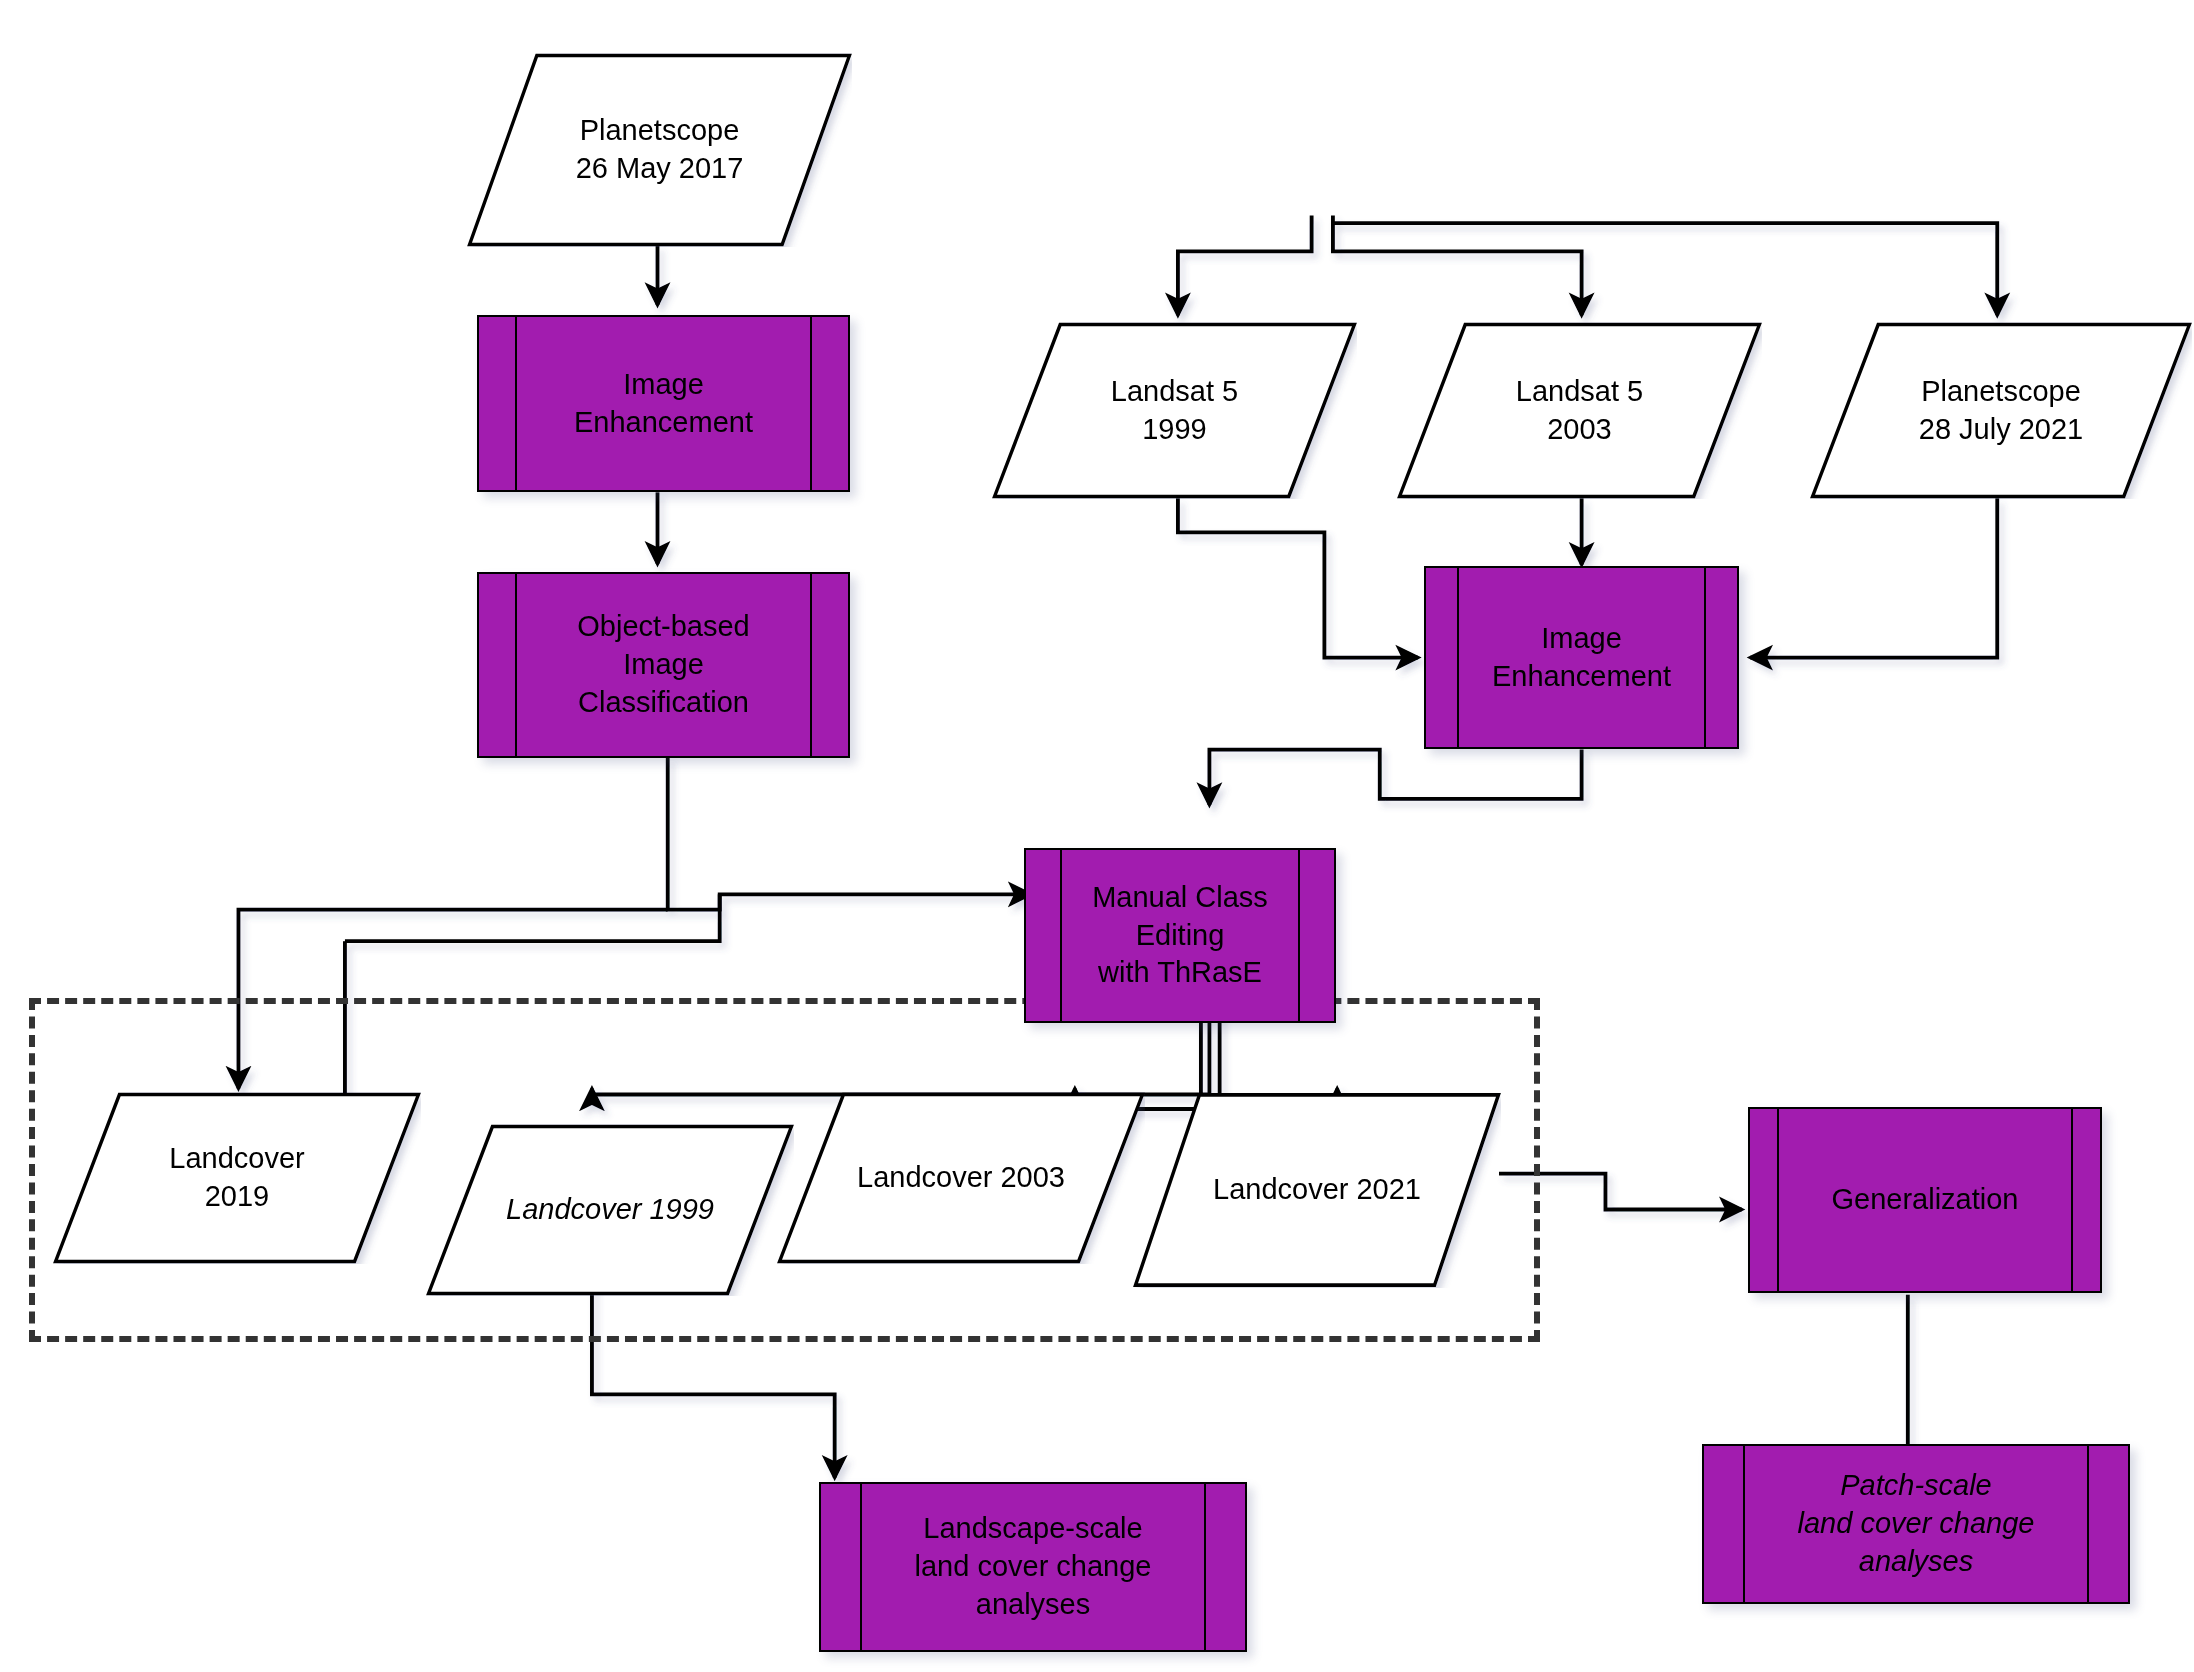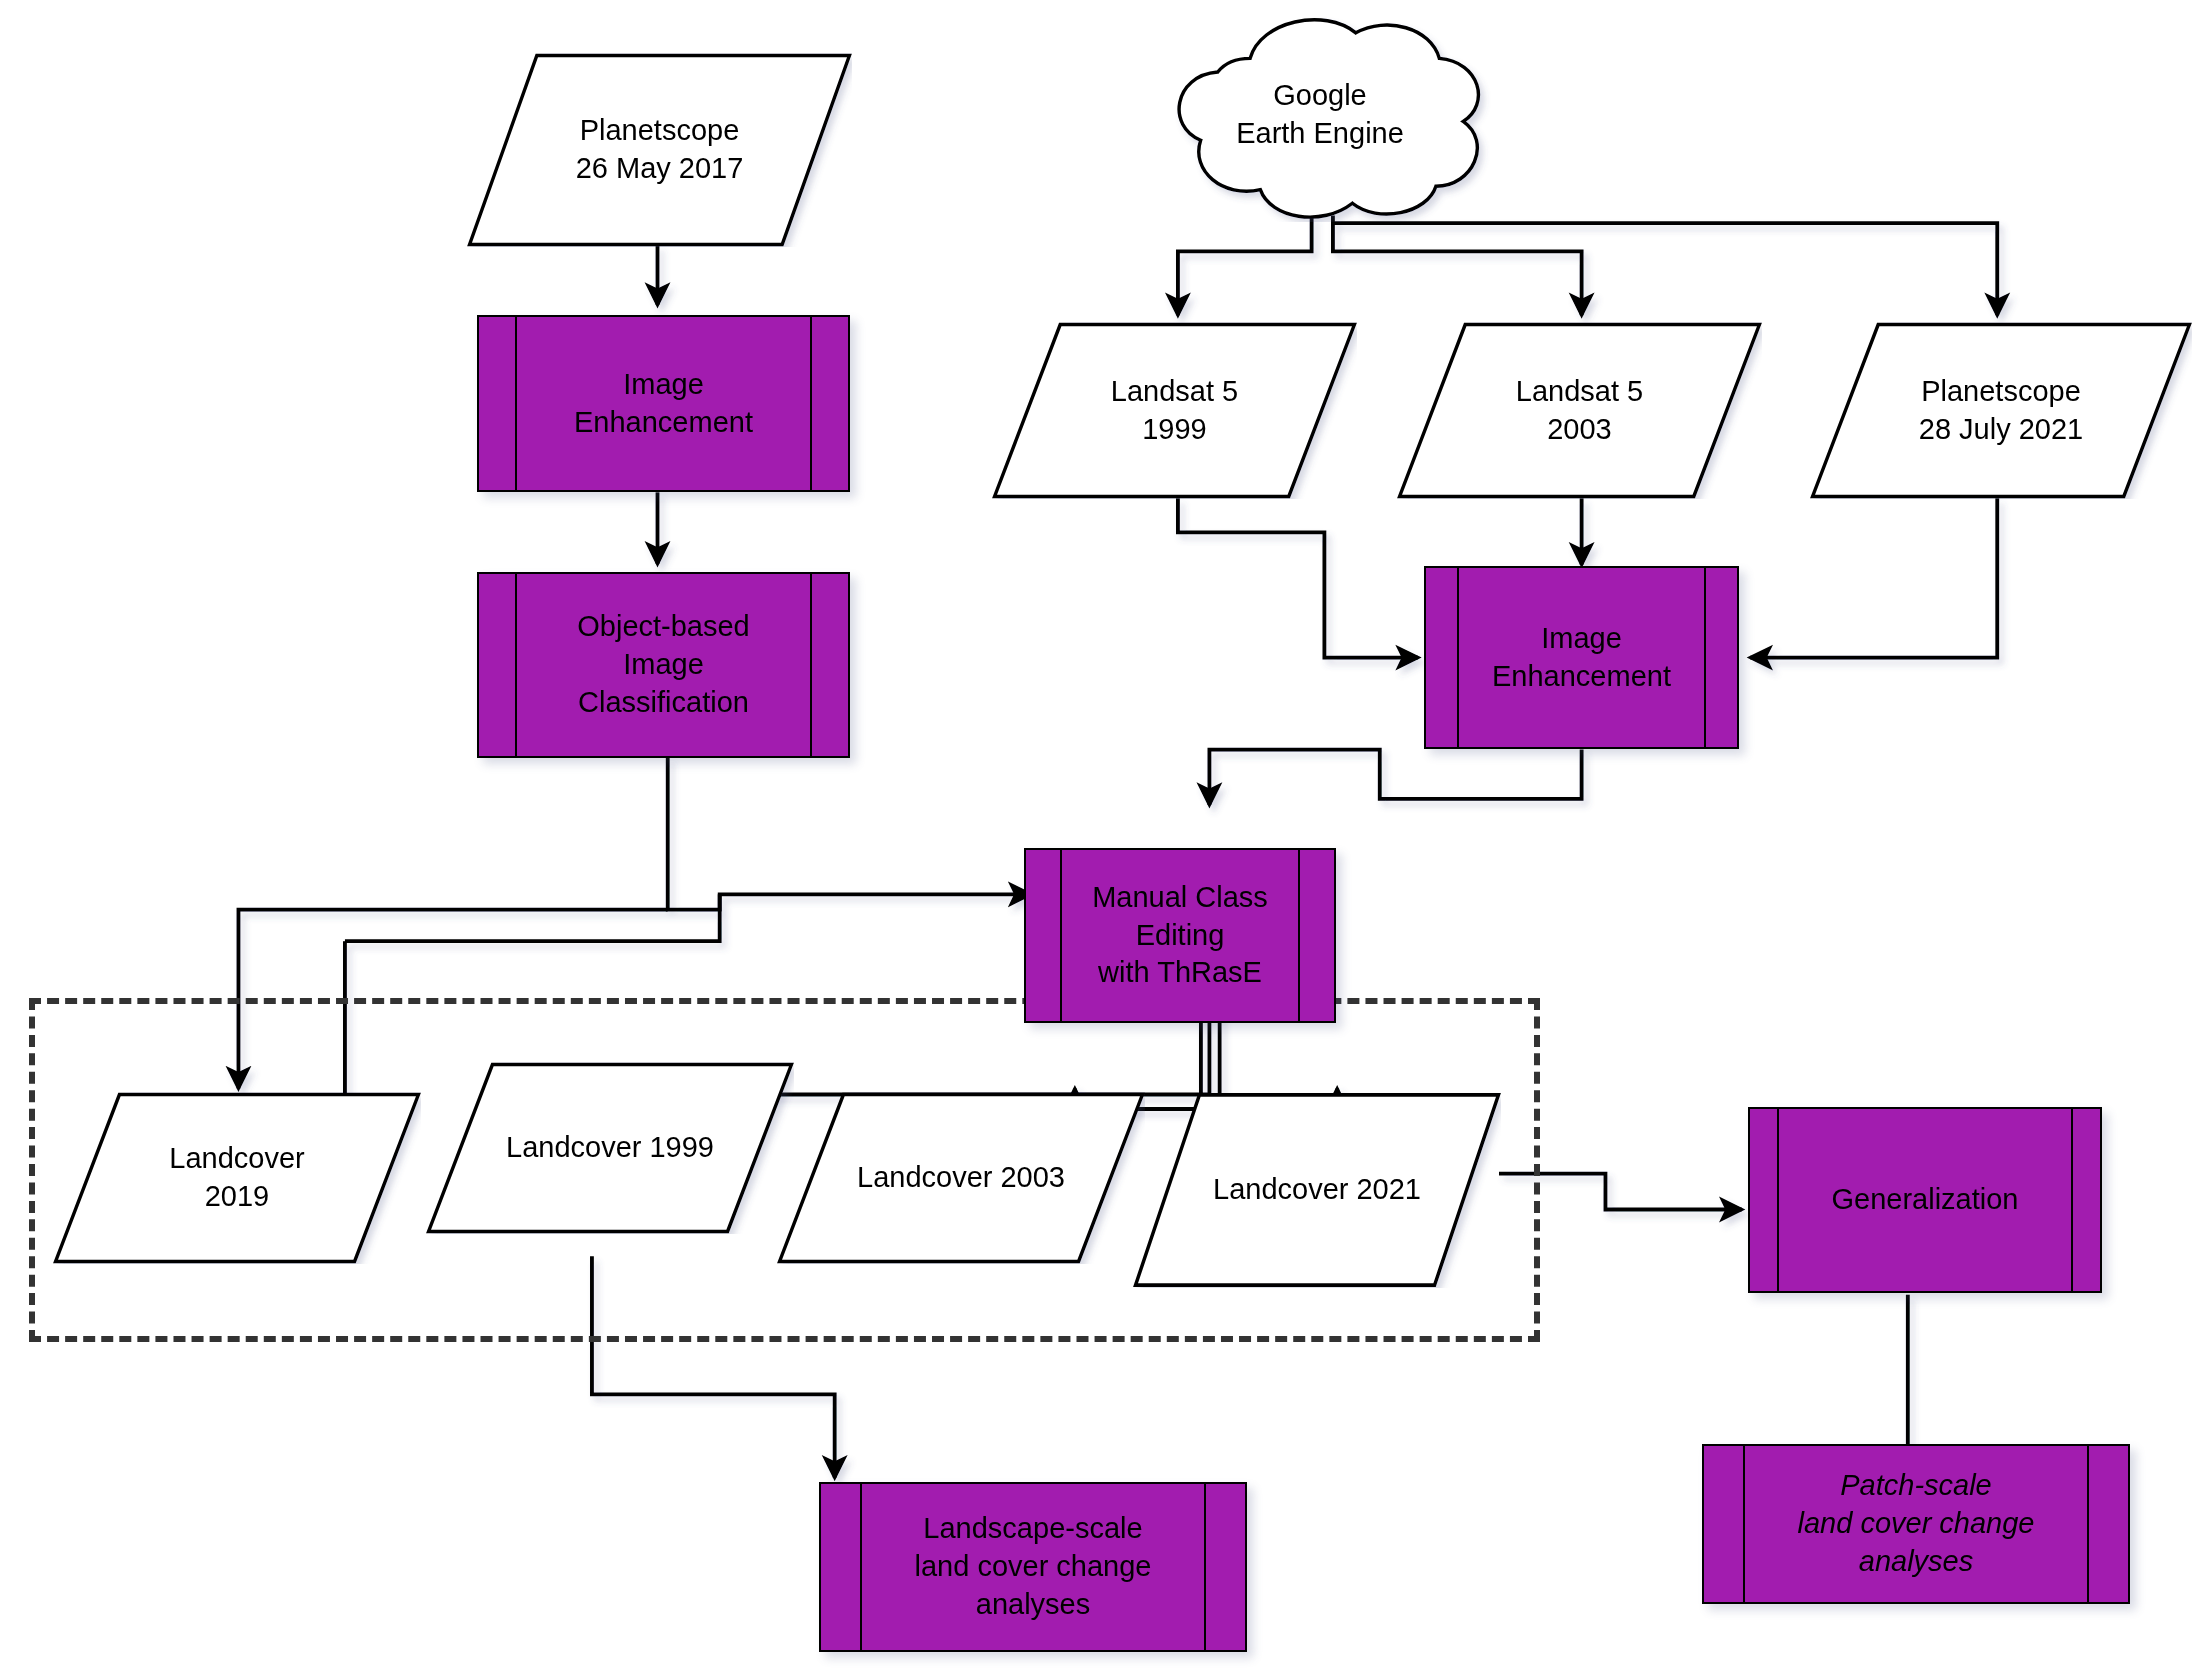--- a/index.html
+++ b/index.html
@@ -149,36 +149,20 @@
   <div class="group-region" style="left:29px; top:998px; width:1499px; height:332px;"></div>
 
   <div class="node para" style="left:467px; top:53px; width:385px; height:194px;">
     <svg class="shape" viewBox="0 0 452 228" preserveAspectRatio="none">
       <polygon points="82,3 449,3 370,225 3,225" fill="#ffffff" stroke="#000000" stroke-width="4" filter="url(#softshadow)"></polygon>
     </svg>
     <div class="label t24">Planetscope
 26 May 2017</div>
   </div>
 
-  <div class="node cloud" style="left:1141px; top:8.5px; width:358px; height:213px;">
-    <svg class="shape" viewBox="0 0 420 250" preserveAspectRatio="none">
-      <path d="M 128 58
-               C 140 14 215 -2 252 28
-               C 288 8 340 22 350 58
-               C 398 62 410 112 378 132
-               C 412 156 390 208 346 208
-               C 336 240 278 252 248 228
-               C 212 256 152 246 140 212
-               C 96 222 58 190 70 154
-               C 30 138 38 78 90 74
-               C 98 64 112 58 128 58 Z" fill="#ffffff" stroke="#000000" stroke-width="4" filter="url(#softshadow)"></path>
-    </svg>
-    <div class="label t24">Google
-Earth Engine</div>
-  </div>
 
   <div class="node proc" style="left:477px; top:315px; width:373px; height:177px;">
     <div class="bar" style="left:36px;"></div>
     <div class="bar" style="right:36px;"></div>
     <div class="label t24">Image
 Enhancement</div>
   </div>
 
   <div class="node proc" style="left:477px; top:572px; width:373px; height:186px;">
     <div class="bar" style="left:36px;"></div>
@@ -228,21 +212,21 @@
   </div>
 
   <div class="node para" style="left:53px; top:1092px; width:368px; height:172px;">
     <svg class="shape" viewBox="0 0 432 202" preserveAspectRatio="none">
       <polygon points="78,3 429,3 354,199 3,199" fill="#ffffff" stroke="#000000" stroke-width="4" filter="url(#softshadow)"></polygon>
     </svg>
     <div class="label t24">Landcover
 2019</div>
   </div>
 
-  <div class="node para" style="left:426px; top:1062px; width:368px; height:172px;">
+  <div class="node para" style="left:426px; top:1124px; width:368px; height:172px;font-style:italic;">
     <svg class="shape" viewBox="0 0 432 202" preserveAspectRatio="none">
       <polygon points="78,3 429,3 354,199 3,199" fill="#ffffff" stroke="#000000" stroke-width="4" filter="url(#softshadow)"></polygon>
     </svg>
     <div class="label t24">Landcover 1999</div>
   </div>
 
   <div class="node para" style="left:777px; top:1092px; width:368px; height:172px;">
     <svg class="shape" viewBox="0 0 432 202" preserveAspectRatio="none">
       <polygon points="78,3 429,3 354,199 3,199" fill="#ffffff" stroke="#000000" stroke-width="4" filter="url(#softshadow)"></polygon>
     </svg>

